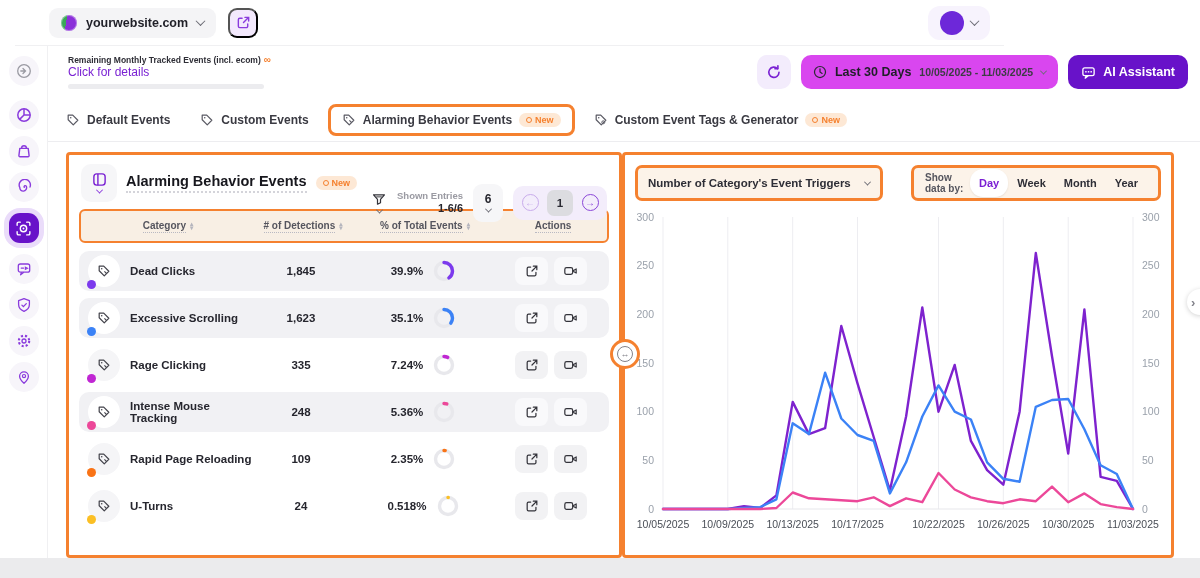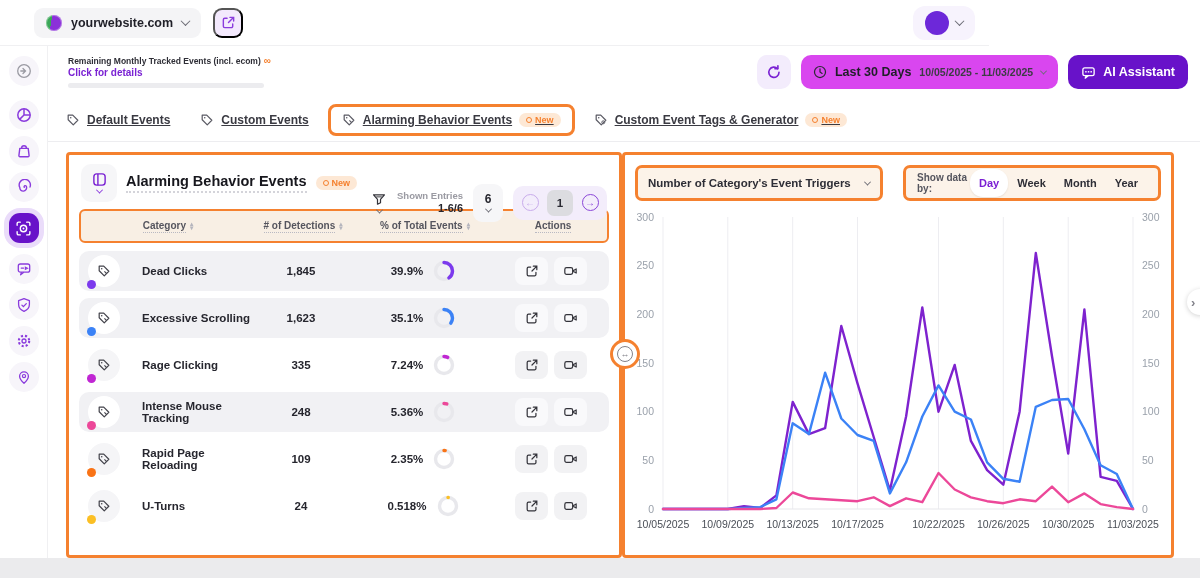--- a/index.html
+++ b/index.html
@@ -1,21 +1,21 @@
 <!DOCTYPE html>
 <html><head>
 <meta charset="utf-8">
 <style>
   * { margin:0; padding:0; box-sizing:border-box; }
   html,body { width:1200px; height:578px; overflow:hidden; background:#fff;
     font-family:"Liberation Sans", sans-serif; color:#26262e; }
   .page { position:relative; width:1200px; height:578px; background:#fff; }
 
   
-  .topbar { position:absolute; left:0; top:0; width:989px; height:46px; background:#fff;
+  .topbar { position:absolute; left:15px; top:0; width:989px; height:46px; background:#fff;
     border-bottom:1px solid #f0f0f2; display:flex; align-items:center; padding:0 14px 0 34px; z-index:5; }
   .site-pill { display:flex; align-items:center; gap:9px; height:30px; background:#f4f4f6;
     border-radius:9px; padding:0 12px; cursor:pointer; }
   .logo-dot { width:16px; height:16px; border-radius:50%;
     background:linear-gradient(100deg,#3aa757 0 34%,#8b30d9 34%); box-shadow:inset 0 0 0 1px rgba(255,255,255,.35); }
   .site-name { font-size:12.5px; font-weight:700; color:#1f1f27; }
   .chev { width:7px; height:7px; border-right:1.8px solid #6b6b74; border-bottom:1.8px solid #6b6b74;
     transform:rotate(45deg) translate(-1px,-1px); display:inline-block; }
   .chev.small { width:5px; height:5px; }
   .chev.purple { border-color:#8a3bdd; }
@@ -37,36 +37,36 @@
   .sb-item svg { display:block; }
 
   
   .main { position:absolute; left:48px; top:46px; width:1152px; height:512px; }
   .hdr { display:flex; align-items:center; height:52px; padding:0 12px 0 18px; gap:18px; }
   .page-title { font-size:19px; font-weight:800; color:#17171d; border-bottom:2px dotted #d4d4da; padding-bottom:3px; }
   .remain { margin-left:2px; width:210px; }
   .remain-top { display:flex; align-items:flex-start; gap:3px; }
   .remain-label { font-size:8.5px; font-weight:700; color:#2e2e36; line-height:1.2; }
   .inf { color:#f5812f; font-size:10px; font-weight:800; line-height:1; }
-  .remain-link { font-size:10px; font-weight:700; color:#7a22d3; cursor:pointer; }
+  .remain-link { font-size:12px; font-weight:400; color:#7a22d3; cursor:pointer; }
   .remain-bar { margin-top:5px; width:196px; height:5px; border-radius:3px; background:#ececef; }
   .hdr-right { margin-left:auto; display:flex; align-items:center; gap:10px; }
   .refresh-btn { width:34px; height:34px; border-radius:10px; background:#f3ecfc; border:none;
     display:flex; align-items:center; justify-content:center; cursor:pointer; color:#7a22d3; }
   .range-pill { height:34px; background:#d946ef; border-radius:10px; display:flex; align-items:center;
     gap:8px; padding:0 12px; cursor:pointer; }
   .range-preset { font-size:12.5px; font-weight:800; color:#1f1f27; }
   .range-dates { font-size:10.5px; font-weight:600; color:#3c3c44; }
   .ai-btn { height:34px; border:none; background:#6812c9; color:#fff; border-radius:10px;
     display:flex; align-items:center; gap:7px; padding:0 13px; font-size:12.5px; font-weight:800; cursor:pointer; }
 
   
   .tabs { display:flex; align-items:center; height:44px; padding:0 12px 0 18px; gap:30px;
     border-bottom:1px solid #ededf0; }
-  .tab { display:flex; align-items:center; gap:7px; font-size:12px; font-weight:700; color:#3a3a42; cursor:pointer;text-decoration:underline; }
+  .tab { display:flex; align-items:center; gap:7px; font-size:12px; font-weight:700; color:#3a3a42; cursor:pointer; }
   .tab svg { color:#5a5a64; }
   .badge { display:inline-flex; align-items:center; gap:3px; background:#fde8d5; color:#f5812f;
     font-size:9px; font-weight:800; border-radius:9px; padding:2px 7px; }
   .badge:empty { display:none; }
   .badge .bdot { width:6px; height:6px; border:1.5px solid #f5812f; border-radius:50%; display:inline-block; }
   .hl-box { border:3.5px solid #f5812f; border-radius:8px; padding:6px 11px; margin:0 -11px; }
 
   
   .content { display:flex; margin:10px 0 0 18px; height:406px; position:relative; }
   .panel { border:3px solid #f5812f; border-radius:4px; background:#fff; height:406px; }
@@ -99,21 +99,21 @@
   .col-head { margin:2px 10px 8px 10px; height:34px; background:#f8efe4; border:2.5px solid #f5812f;
     border-radius:6px; }
   .ch-cell { display:flex; align-items:center; justify-content:center; gap:4px; font-size:10px; font-weight:700;
     color:#55555e; }
   .ch-label { border-bottom:1px dotted #b9b9c2; padding-bottom:1px;text-align:center; }
   .sort { display:flex; flex-direction:column; line-height:.55; font-size:6.5px; color:#b5b5bd; cursor:pointer; }
 
   .rows { padding:0 10px; }
   .trow { height:40px; border-radius:10px; margin-bottom:7px; padding:0 4px; cursor:pointer; }
   .trow.shade { background:#f1f1f4; }
-  .cell-cat { display:flex; align-items:center; gap:22px; padding-left:5px; }
+  .cell-cat { display:flex; align-items:center; gap:10px; padding-left:5px; }
   .rowicon { position:relative; width:32px; height:32px; border-radius:50%; background:#f5f5f7;
     display:flex; align-items:center; justify-content:center; color:#44444c; flex:0 0 auto; }
   .trow.shade .rowicon { background:#fff; }
   .dot { position:absolute; left:-1px; bottom:-2px; width:9px; height:9px; border-radius:50%; background:#999; }
   .cat-name { font-size:11.5px; font-weight:700; color:#26262e; }
   .cell-num { text-align:center; font-size:11.5px; font-weight:700; color:#26262e; }
   .cell-pct { display:flex; align-items:center; justify-content:center; gap:10px; font-size:11.5px;
     font-weight:700; color:#26262e; }
   .donut { width:22px; height:22px; }
   .cell-act { display:flex; align-items:center; justify-content:center; gap:6px; }
@@ -125,21 +125,21 @@
   .divider-handle { position:absolute; left:544px; top:187px; width:30px; height:30px; border-radius:50%;
     background:#fff; border:3px solid #f5812f; display:flex; align-items:center; justify-content:center;
     z-index:6; cursor:col-resize; }
   .divider-handle .inner { width:16px; height:16px; border-radius:50%; border:1.3px solid #82828a;
     color:#82828a; font-size:9px; display:flex; align-items:center; justify-content:center; line-height:1; }
   .edge-tab { position:absolute; right:-13px; top:289px; width:26px; height:26px; border-radius:50%;
     background:#fff; box-shadow:0 1px 5px rgba(0,0,0,.18); display:flex; align-items:center;
     padding-left:4px; z-index:7; cursor:pointer; color:#82828a; font-size:13px; font-weight:700; }
 
   
-  .cp-head { display:flex; align-items:center; gap:20px; margin:10px 10px 2px 10px; }
+  .cp-head { display:flex; align-items:center; gap:28px; margin:10px 10px 2px 10px; }
   .metric-box { width:248px; height:36px; border:3px solid #f5812f; border-radius:7px; background:#fcf3e9;
     display:flex; align-items:center; justify-content:space-between; padding:0 10px; cursor:pointer; }
   .metric-label { font-size:11.5px; font-weight:700; color:#2e2e36; }
   .show-box { flex:1; height:36px; border:3px solid #f5812f; border-radius:7px; background:#fcf3e9;
     display:flex; align-items:center; justify-content:space-between; padding:0 11px; }
   .show-label { font-size:10px; font-weight:700; color:#55555e; }
   .period { font-size:11px; font-weight:700; color:#2e2e36; cursor:pointer; padding:8px 9px; border-radius:13px; }
   .period.active { background:#fff; color:#7a1fd3; box-shadow:0 1px 2px rgba(0,0,0,.08); }
   .chart-wrap { margin-top:6px; }
   .yt { font-size:10.5px; fill:#9aa1ab; }

